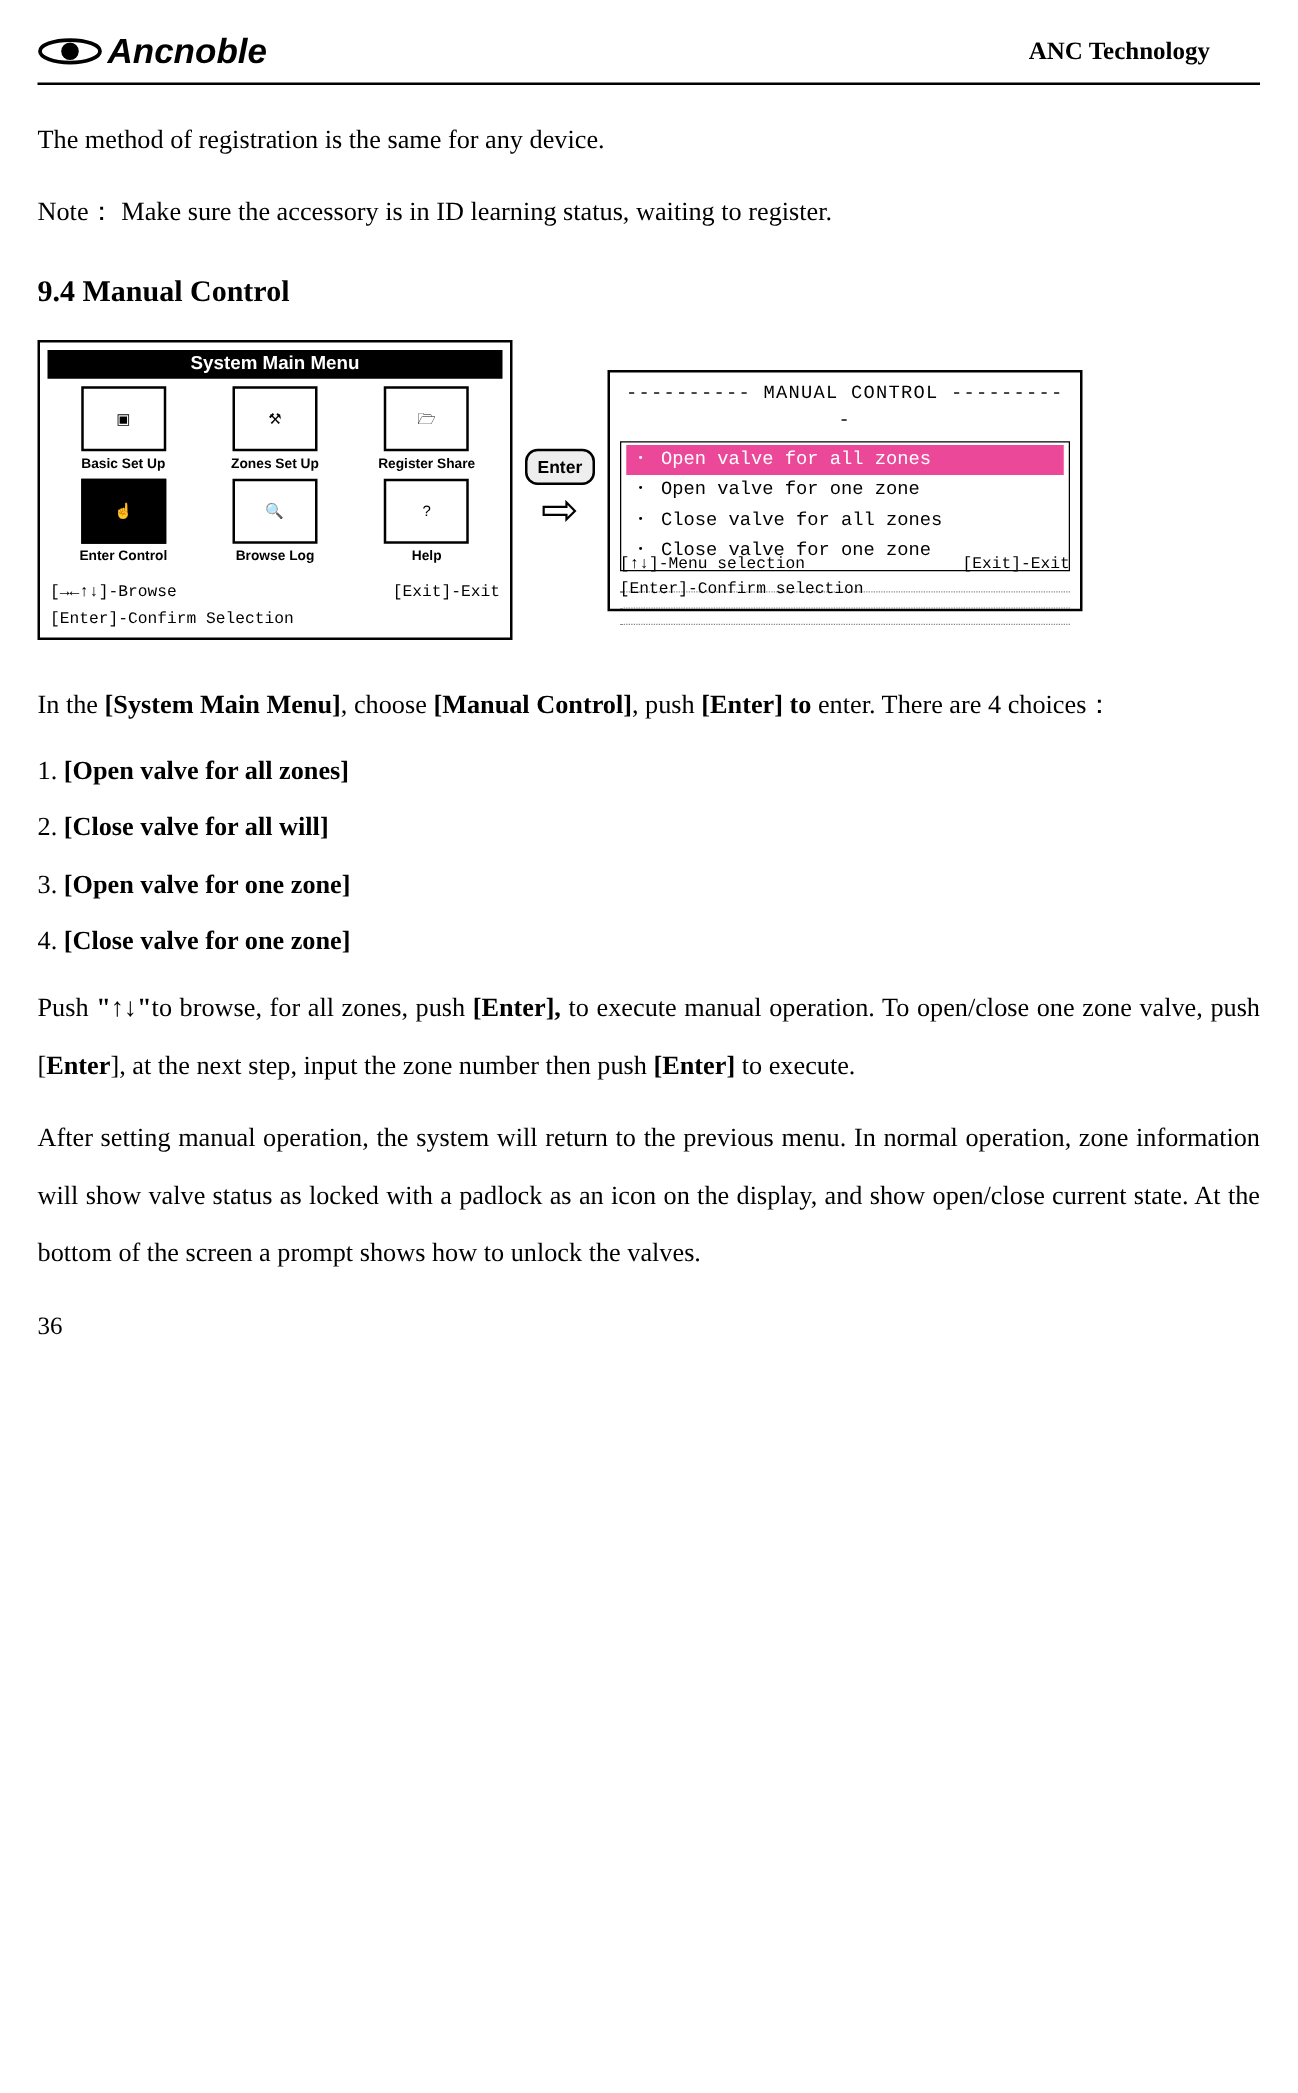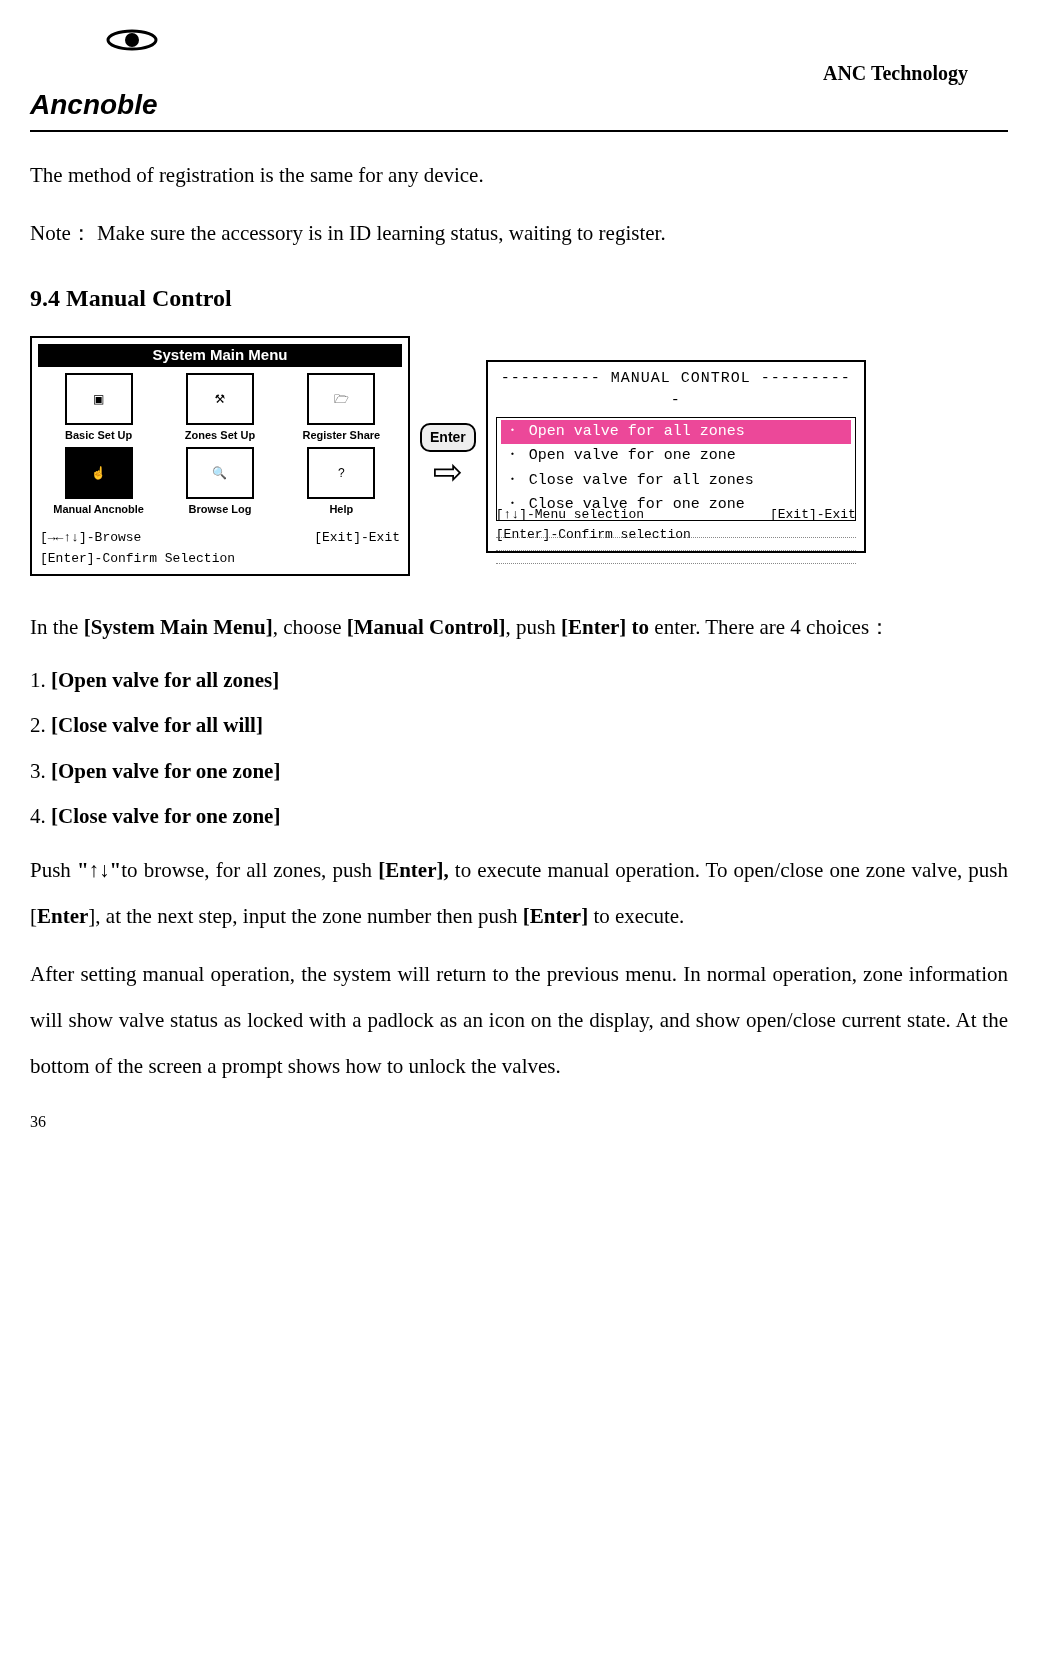--- a/index.html
+++ b/index.html
@@ -13,21 +13,21 @@
     box-sizing: border-box;
   }
   .header-row {
     display: flex;
     justify-content: space-between;
     align-items: center;
     border-bottom: 2px solid #000;
     padding-bottom: 4px;
     margin-bottom: 20px;
   }
-  .logo-wrap { display:flex; align-items:flex-end; gap:24px;flex-direction:column; }
+  .logo-wrap { display:flex; align-items:center; gap:4px; }
   .logo-swoosh {
     width: 52px; height: 40px;
   }
   .logo-text {
     font-family: Arial, sans-serif;
     font-size: 28px;
     font-weight: bold;
     font-style: italic;
   }
   .right-title { font-weight: bold; font-size: 20px; margin-right: 40px;}
@@ -104,21 +104,21 @@
   }
   .mc-title { text-align:center; letter-spacing:1px; }
   .mc-box {
     border:1px solid #000; padding:2px 4px; margin:4px 0;
   }
   .mc-item { padding:1px 4px; }
   .mc-item.sel { background:#ec4899; color:#fff; }
   .dotted { border-bottom:1px dotted #888; height:12px; }
   .choices { margin: 8px 0; }
   .choices p { margin: 14px 0; }
-  .page-num { font-size: 16px; margin-top: 20px; }
+  .page-num { font-size: 20px; margin-top: 20px; }
   b { font-weight:bold; }
 </style>
 </head>
 <body>
 
 <div class="header-row">
   <div class="logo-wrap">
     <svg class="logo-swoosh" viewBox="0 0 52 40">
       <ellipse cx="26" cy="20" rx="24" ry="9" fill="none" stroke="#000" stroke-width="3"></ellipse>
       <circle cx="26" cy="20" r="7" fill="#000"></circle>
@@ -148,21 +148,21 @@
         <div class="icon-cell">
           <div class="icon-box">⚒</div>
           <div class="icon-label">Zones Set Up</div>
         </div>
         <div class="icon-cell">
           <div class="icon-box">🗁</div>
           <div class="icon-label">Register Share</div>
         </div>
         <div class="icon-cell">
           <div class="icon-box selected">☝</div>
-          <div class="icon-label">Manual Ancnoble</div>
+          <div class="icon-label">Enter Control</div>
         </div>
         <div class="icon-cell">
           <div class="icon-box">🔍</div>
           <div class="icon-label">Browse Log</div>
         </div>
         <div class="icon-cell">
           <div class="icon-box">?</div>
           <div class="icon-label">Help</div>
         </div>
       </div>

